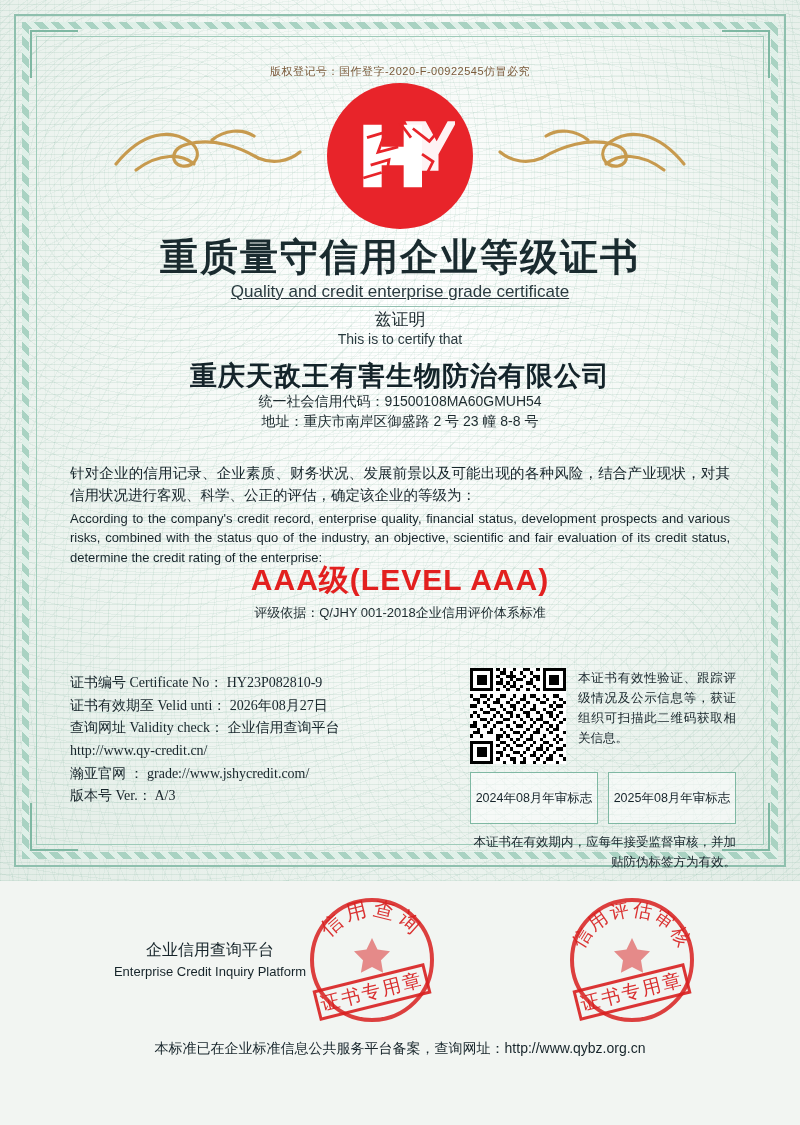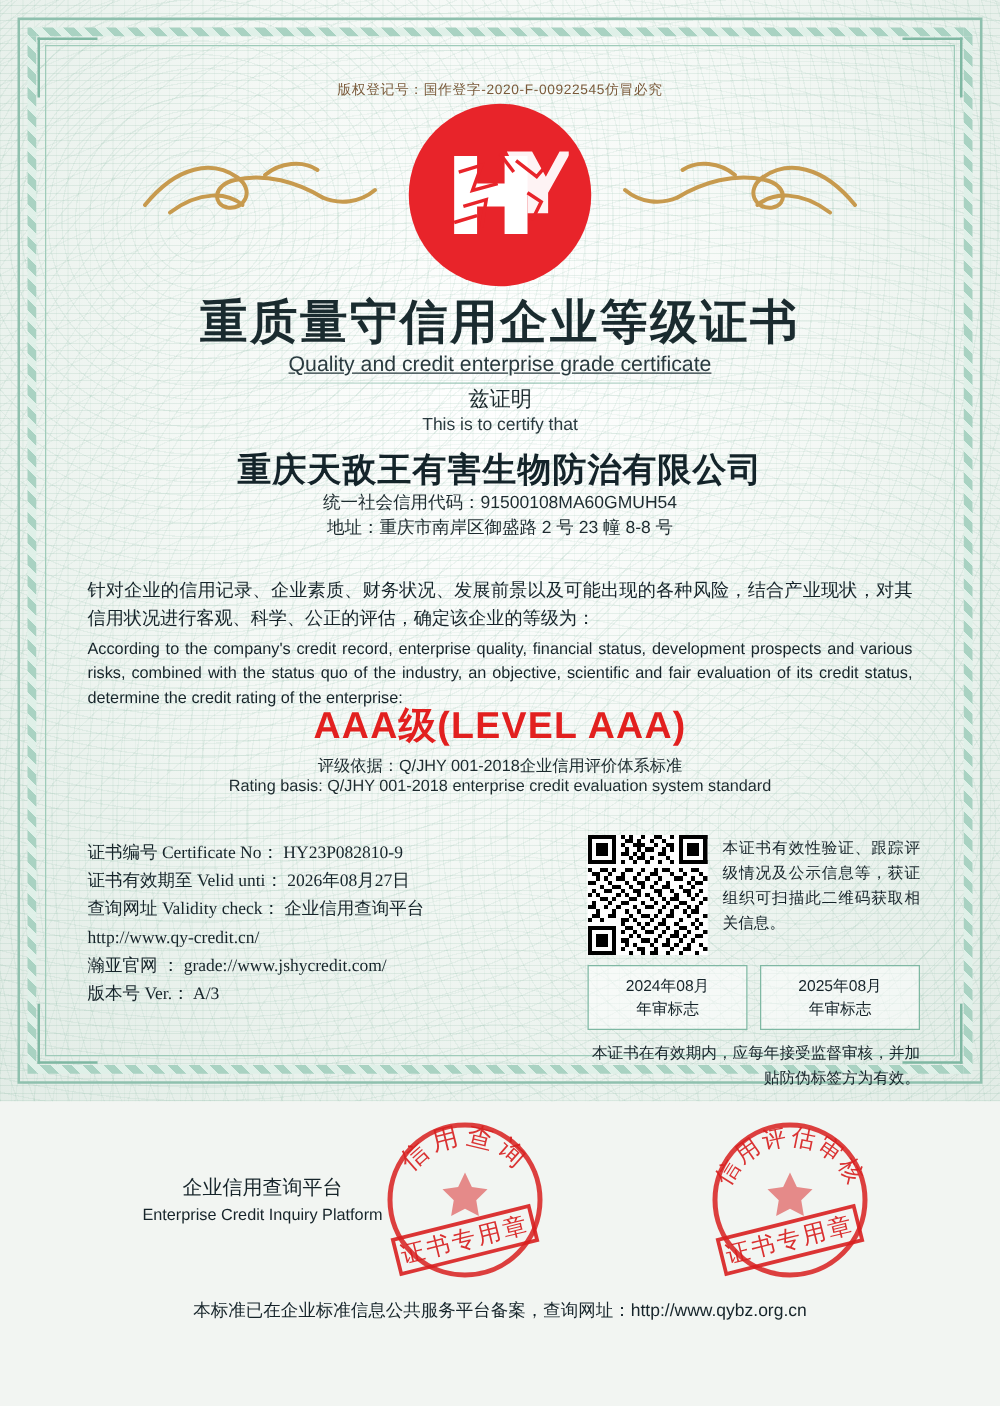--- a/index.html
+++ b/index.html
@@ -149,21 +149,21 @@
   .right-note{
     position:absolute;left:578px;top:668px;width:158px;
     font-size:12.5px;color:#16242a;line-height:1.6;text-align:justify;
   }
   .stamp-boxes{
     position:absolute;left:470px;top:772px;width:266px;height:52px;
     display:flex;gap:10px;
   }
   .stamp-box{
     flex:1;border:1px solid #7fb8a3;background:rgba(255,255,255,.5);
-    display:flex;flex-direction:column;align-items:center;justify-content:center;
+    display:flex;align-items:center;justify-content:center;
     font-size:12.5px;color:#16242a;line-height:1.45;
   }
   .right-foot{
     position:absolute;left:470px;top:832px;width:266px;
     font-size:12.5px;color:#16242a;line-height:1.6;text-align:right;
   }
 
   
   .seal{
     position:absolute;width:160px;height:160px;
@@ -257,21 +257,20 @@
       <span>地址：</span><span>重庆市南岸区御盛路 2 号 23 幢 8-8 号</span>
     </div>
 
     <div class="para">
       <span>针对企业的信用记录、企业素质、财务状况、发展前景以及可能出现的各种风险，结合产业现状，对其信用状况进行客观、科学、公正的评估，确定该企业的等级为：</span>
       <span class="en">According to the company's credit record, enterprise quality, financial status, development prospects and various risks, combined with the status quo of the industry, an objective, scientific and fair evaluation of its credit status, determine the credit rating of the enterprise:</span>
     </div>
 
     <div class="level">AAA级(LEVEL AAA)</div>
     <div class="basis-cn">评级依据：Q/JHY 001-2018企业信用评价体系标准</div>
-    <div class="basis-en">Rating basis: Q/JHY 001-2018 enterprise credit evaluation system standard</div>
 
     <div class="details">
       <div class="row">
         <span class="lbl-cn">证书编号</span>
         <span class="lbl-en">Certificate No：</span>
         <span class="val">HY23P082810-9</span>
       </div>
       <div class="row">
         <span class="lbl-cn">证书有效期至</span>
         <span class="lbl-en">Velid unti：</span>

